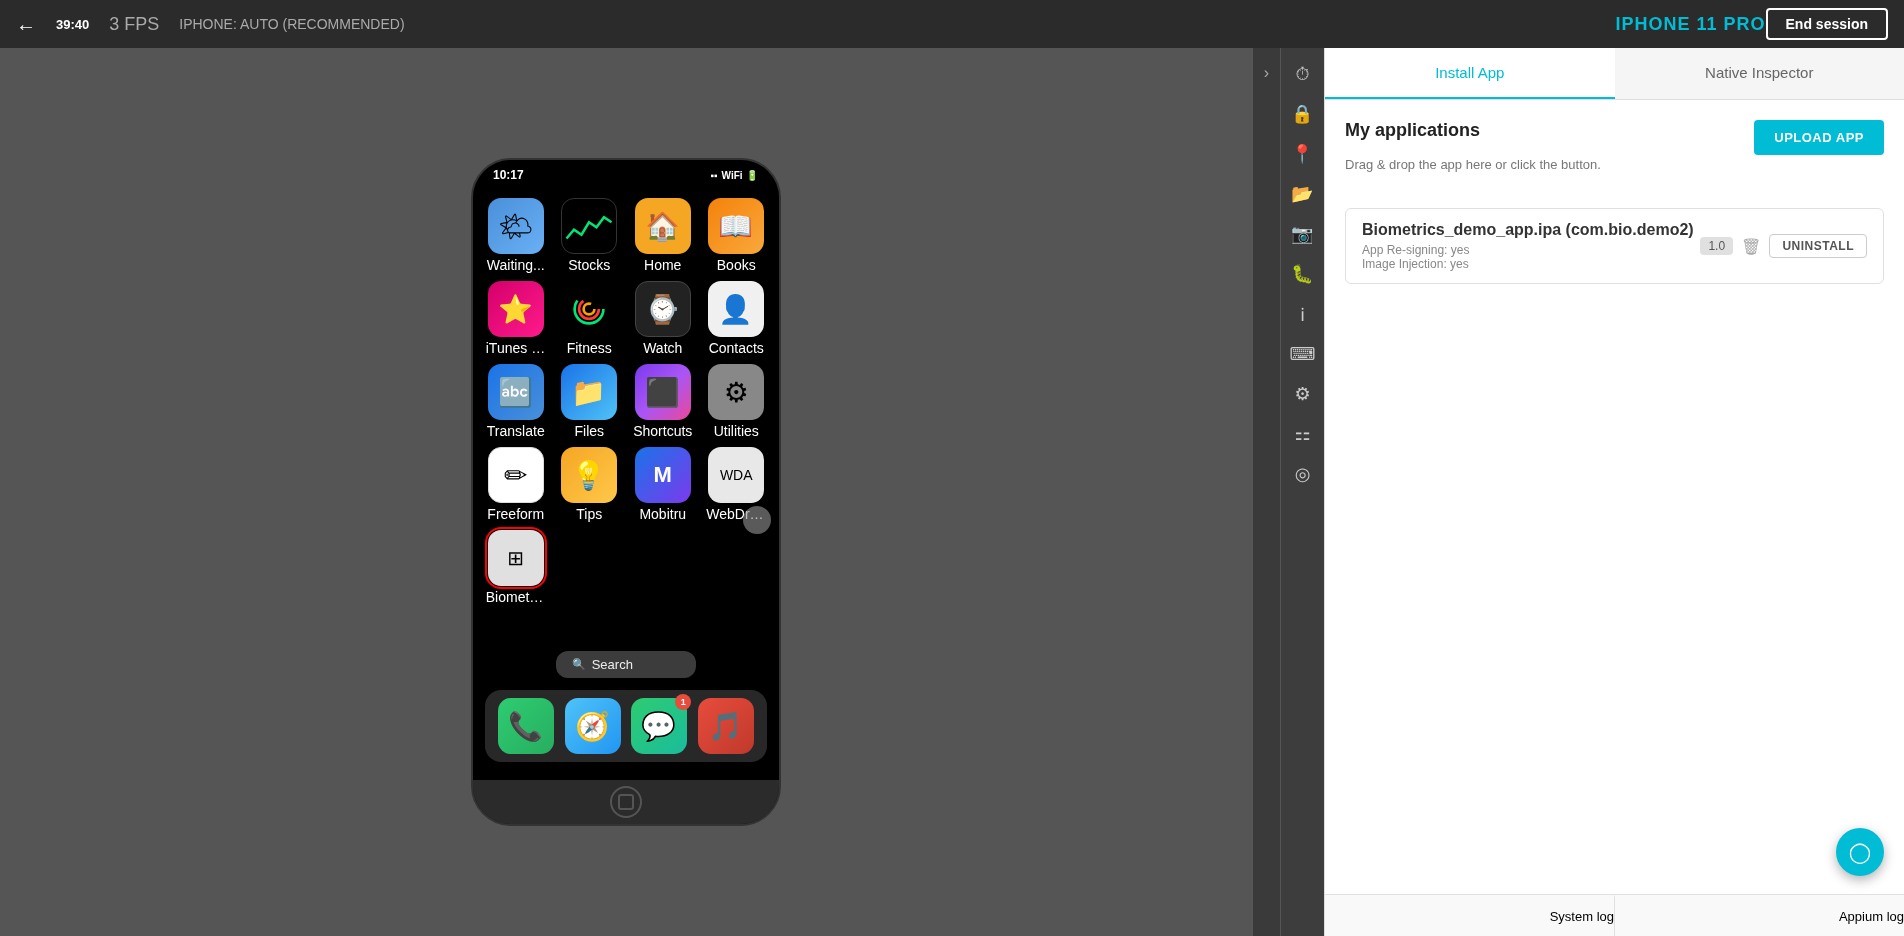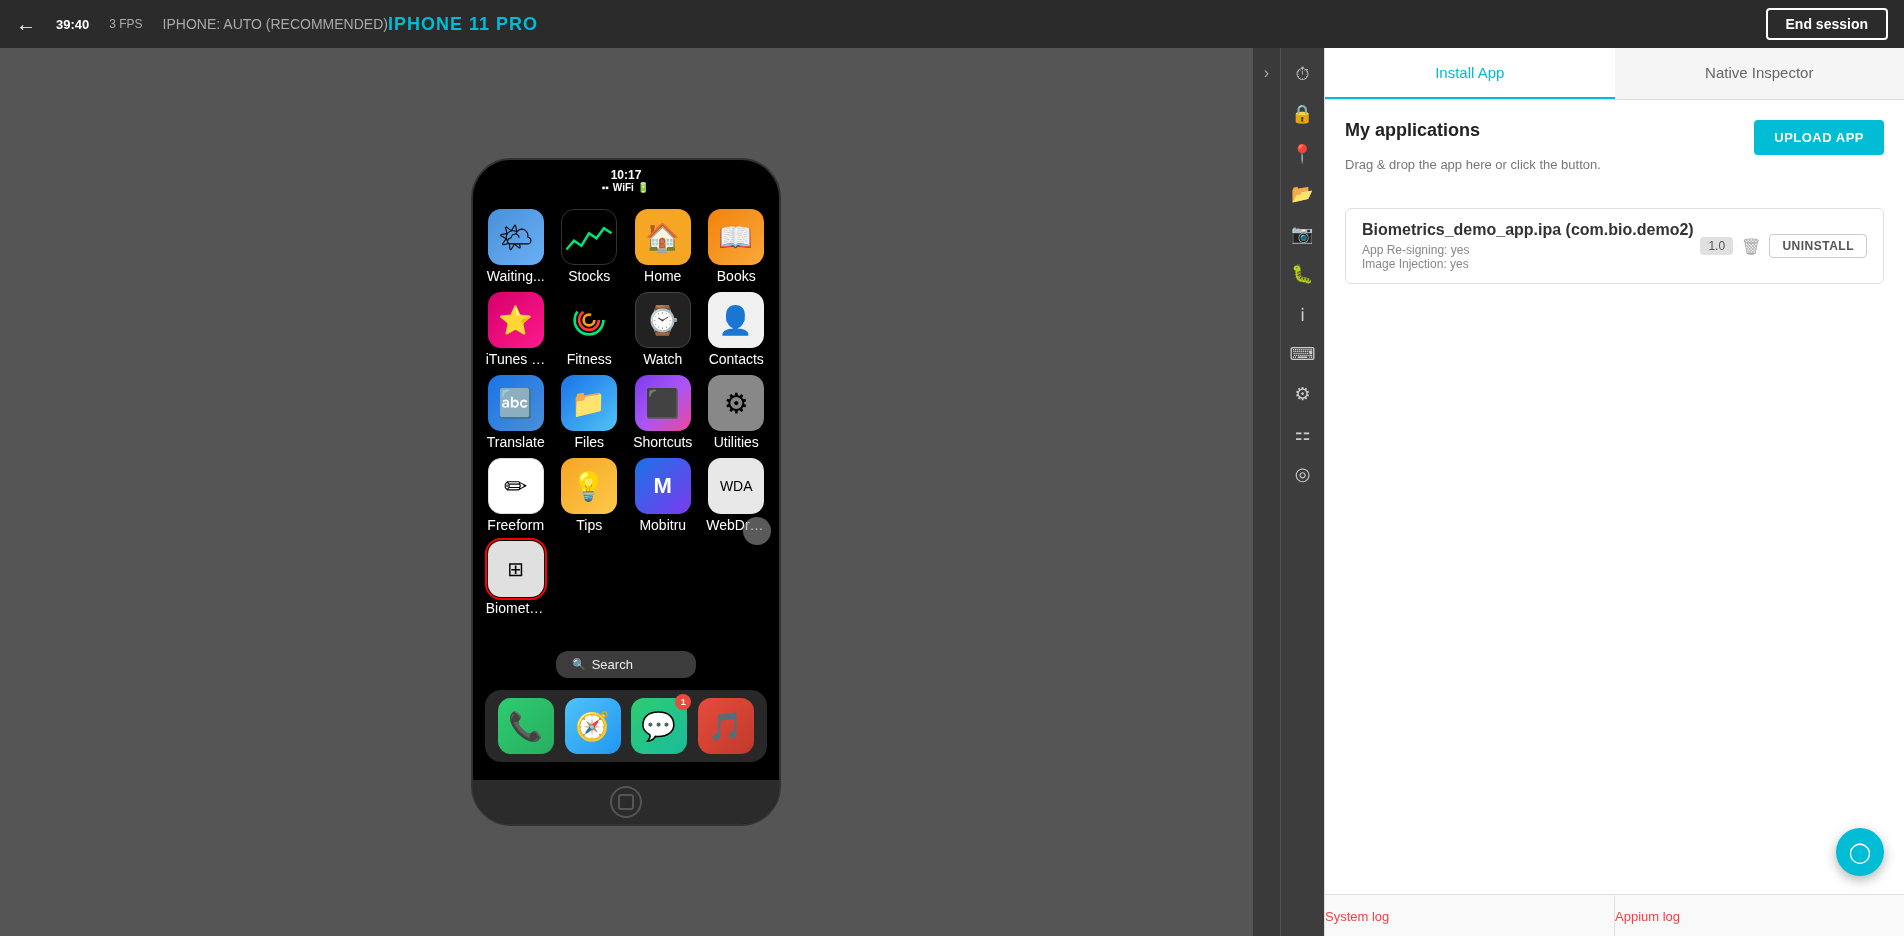--- a/index.html
+++ b/index.html
@@ -10,23 +10,23 @@
       background: #2b2b2b;
       height: 48px;
       display: flex;
       align-items: center;
       padding: 0 16px;
       flex-shrink: 0;
     }
     .top-bar-left { display: flex; align-items: center; gap: 20px; }
     .back-arrow { color: #fff; font-size: 20px; cursor: pointer; }
     .timer { color: #fff; font-size: 13px; font-weight: 600; }
-    .fps { color: #aaa; font-size: 12px; }
+    .fps { color: #aaa; font-size: 18px; }
     .quality { color: #aaa; font-size: 14px; font-weight: 500; }
-    .device-name { color: #00bcd4; font-size: 18px; font-weight: 700; letter-spacing: 1px; flex: 1; text-align: left; }
+    .device-name { color: #00bcd4; font-size: 18px; font-weight: 700; letter-spacing: 1px; flex: 1; text-align: right; }
     .end-session-btn {
       background: transparent;
       border: 2px solid #fff;
       color: #fff;
       padding: 6px 18px;
       border-radius: 4px;
       font-size: 14px;
       font-weight: 600;
       cursor: pointer;
     }
@@ -64,21 +64,20 @@
     .phone-status-bar {
       background: #000;
       color: #fff;
       font-size: 12px;
       font-weight: 600;
       padding: 8px 20px 4px;
       display: flex;
       justify-content: space-between;
       align-items: center;
       flex-shrink: 0;
-      flex-direction: column;
     }
     .status-icons { display: flex; gap: 4px; align-items: center; font-size: 10px; }
 
     .phone-screen {
       background: #000;
       flex: 1;
       overflow: hidden;
       position: relative;
     }
 
@@ -354,24 +353,24 @@
 
     
     .right-panel-footer {
       border-top: 1px solid #e0e0e0;
       display: flex;
       background: #f9f9f9;
     }
 
     .log-tab {
       flex: 1;
-      text-align: left;
+      text-align: right;
       padding: 12px 0;
       font-size: 13px;
-      color: #ef4444;
+      color: #000000;
       cursor: pointer;
       border-top: 2px solid transparent;
     }
     .log-tab:first-child { border-right: 1px solid #e0e0e0; }
   </style>
 </head>
 <body>
 
 <div class="top-bar">
   <div class="top-bar-left">

